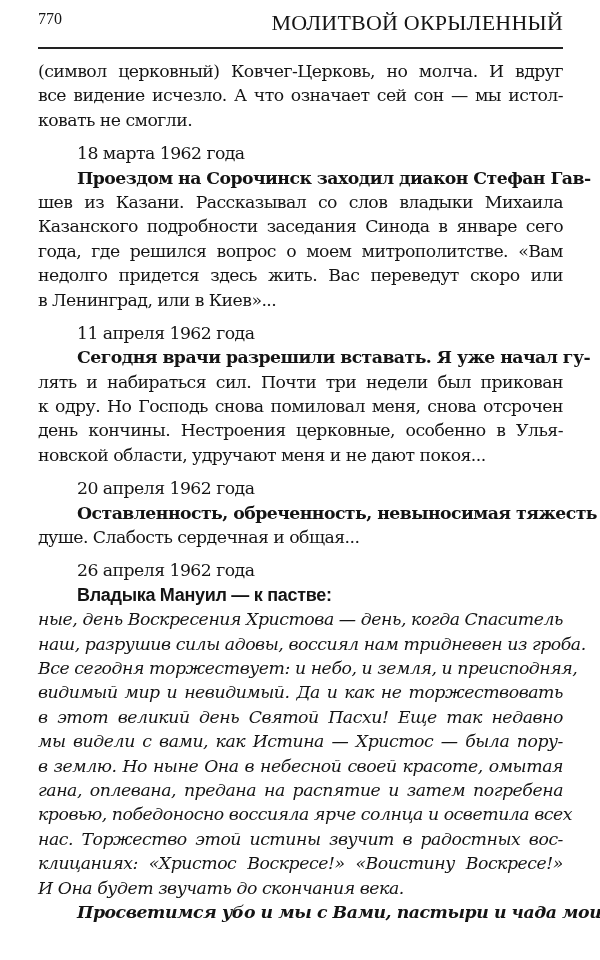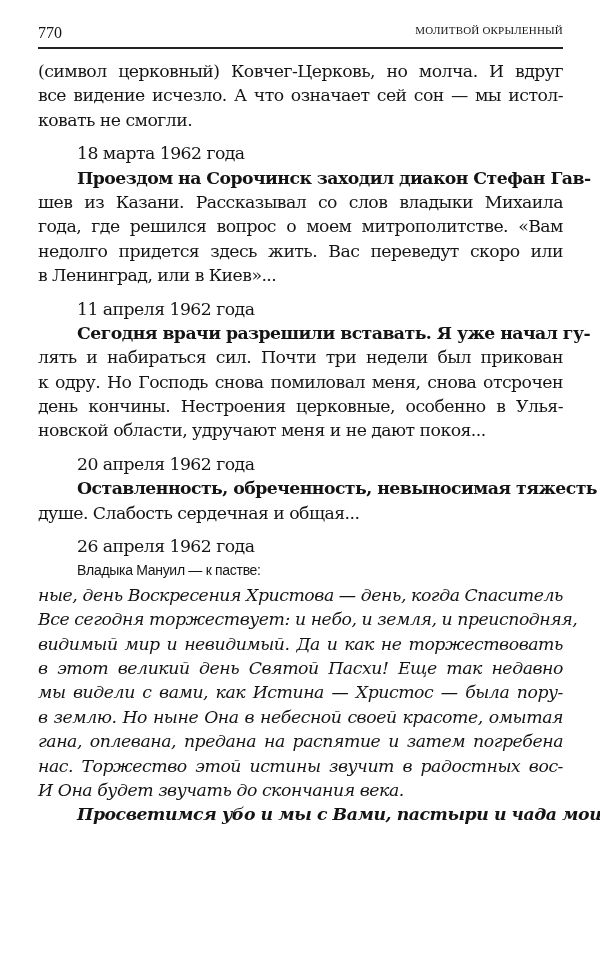--- a/index.html
+++ b/index.html
@@ -3,38 +3,38 @@
 <meta charset="utf-8">
 <style>
   html, body { margin: 0; padding: 0; background: #ffffff; }
   body {
     width: 600px; height: 960px; overflow: hidden; position: relative;
     color: #141414;
     font-family: "DejaVu Serif", "Liberation Serif", serif;
   }
   .page { position: absolute; left: 38px; top: 0; width: 525px; }
   .running-head {
-    position: absolute; left: 0; top: 24px; width: 525px; height: 22px;
+    position: absolute; left: 0; top: 10px; width: 525px; height: 22px;
     font-family: "Liberation Serif", "DejaVu Serif", serif;
   }
   .page-number { position: absolute; left: 0; top: 0; font-size: 16px; }
-  .running-title { position: absolute; right: 0; top: 0; font-size: 11px; letter-spacing: 0.2px; text-align: right; }
+  .running-title { position: absolute; right: 0; top: 0; font-size: 22px; letter-spacing: 0.2px; text-align: right; }
   .rule { position: absolute; left: 0; top: 47px; width: 525px; height: 2px; background: #222; }
   .body { position: absolute; left: 0; top: 59px; width: 525px; }
   .line {
     height: 24.4px; line-height: 24.4px; font-size: 17.3px;
     white-space: nowrap; text-align: justify; text-align-last: justify;
     font-family: "DejaVu Serif", serif; letter-spacing: -0.55px;
     word-spacing: 0px;
   }
   .line.last { text-align-last: left; }
   .line.indent { padding-left: 39px; font-weight: bold; }
   .date { text-align-last: left; padding-left: 39px; }
   .gap { height: 9px; }
-  .sans { font-family: "Liberation Sans", "DejaVu Sans", sans-serif; letter-spacing: -0.3px; font-size: 14px; text-align-last: left; padding-left: 39px; }
+  .sans { font-family: "Liberation Sans", "DejaVu Sans", sans-serif; letter-spacing: -0.3px; font-size: 18px; text-align-last: left; padding-left: 39px; font-weight: bold; }
   .ital { font-style: italic; font-family: "DejaVu Serif", serif; letter-spacing: -0.45px; }
 </style>
 </head>
 <body>
 
 <div class="page">
   <div class="running-head">
     <span class="page-number">770</span>
     <span class="running-title">МОЛИТВОЙ ОКРЫЛЕННЫЙ</span>
   </div>
@@ -45,20 +45,21 @@
       <div class="line">(символ церковный) Ковчег-Церковь, но молча. И вдруг</div>
       <div class="line">все видение исчезло. А что означает сей сон — мы истол-</div>
       <div class="line last">ковать не смогли.</div>
     </div>
 
     <div class="gap"></div>
     <div>
       <div class="line date">18 марта 1962 года</div>
       <div class="line indent">Проездом на Сорочинск заходил диакон Стефан Гав-</div>
       <div class="line">шев из Казани. Рассказывал со слов владыки Михаила</div>
+      <div class="line">Казанского подробности заседания Синода в январе сего</div>
       <div class="line">года, где решился вопрос о моем митрополитстве. «Вам</div>
       <div class="line">недолго придется здесь жить. Вас переведут скоро или</div>
       <div class="line last">в Ленинград, или в Киев»...</div>
     </div>
 
     <div class="gap"></div>
     <div>
       <div class="line date">11 апреля 1962 года</div>
       <div class="line indent">Сегодня врачи разрешили вставать. Я уже начал гу-</div>
       <div class="line">лять и набираться сил. Почти три недели был прикован</div>
@@ -72,25 +73,28 @@
       <div class="line date">20 апреля 1962 года</div>
       <div class="line indent">Оставленность, обреченность, невыносимая тяжесть на</div>
       <div class="line last">душе. Слабость сердечная и общая...</div>
     </div>
 
     <div class="gap"></div>
     <div>
       <div class="line date">26 апреля 1962 года</div>
       <div class="line sans">Владыка Мануил — к пастве:</div>
       <div class="line ital">ные, день Воскресения Христова — день, когда Спаситель</div>
+      <div class="line ital">наш, разрушив силы адовы, воссиял нам тридневен из гроба.</div>
       <div class="line ital">Все сегодня торжествует: и небо, и земля, и преисподняя,</div>
       <div class="line ital">видимый мир и невидимый. Да и как не торжествовать</div>
       <div class="line ital">в этот великий день Святой Пасхи! Еще так недавно</div>
       <div class="line ital">мы видели с вами, как Истина — Христос — была пору-</div>
       <div class="line ital">в землю. Но ныне Она в небесной своей красоте, омытая</div>
       <div class="line ital">гана, оплевана, предана на распятие и затем погребена</div>
+      <div class="line ital">кровью, победоносно воссияла ярче солнца и осветила всех</div>
       <div class="line ital">нас. Торжество этой истины звучит в радостных вос-</div>
+      <div class="line ital">клицаниях: «Христос Воскресе!» «Воистину Воскресе!»</div>
       <div class="line ital last">И Она будет звучать до скончания века.</div>
       <div class="line indent ital">Просветимся убо и мы с Вами, пастыри и чада мои,</div>
 
     </div>
   </div>
 </div>
 
 </body></html>

